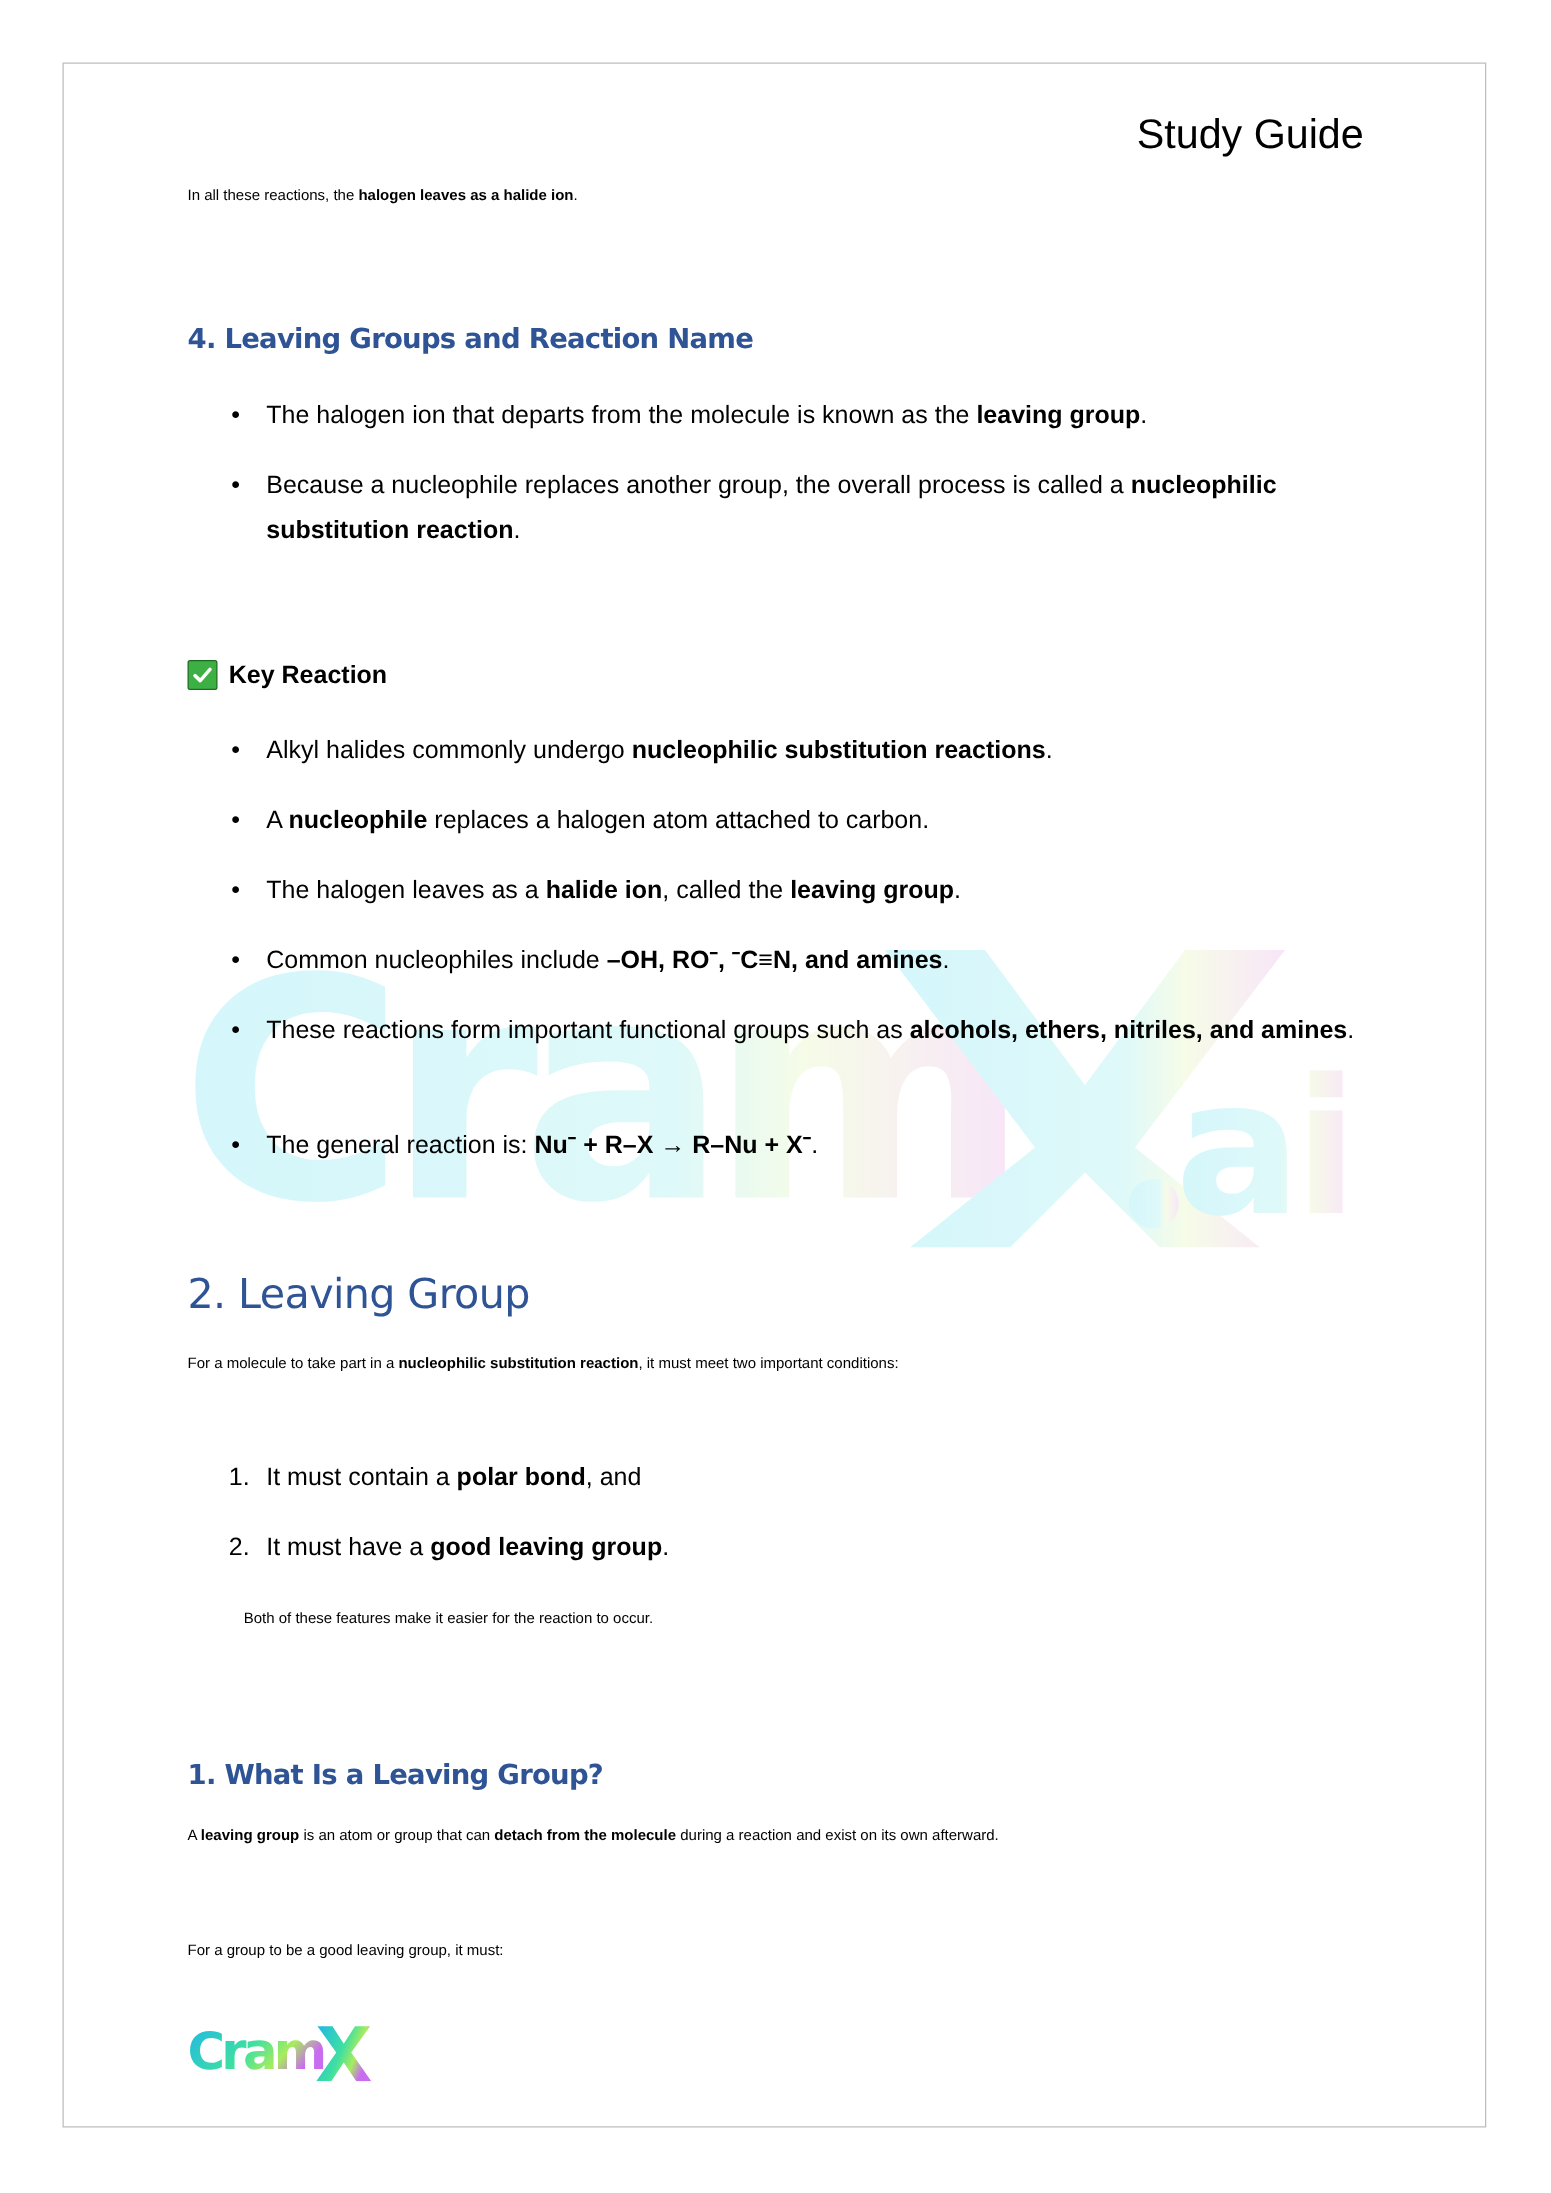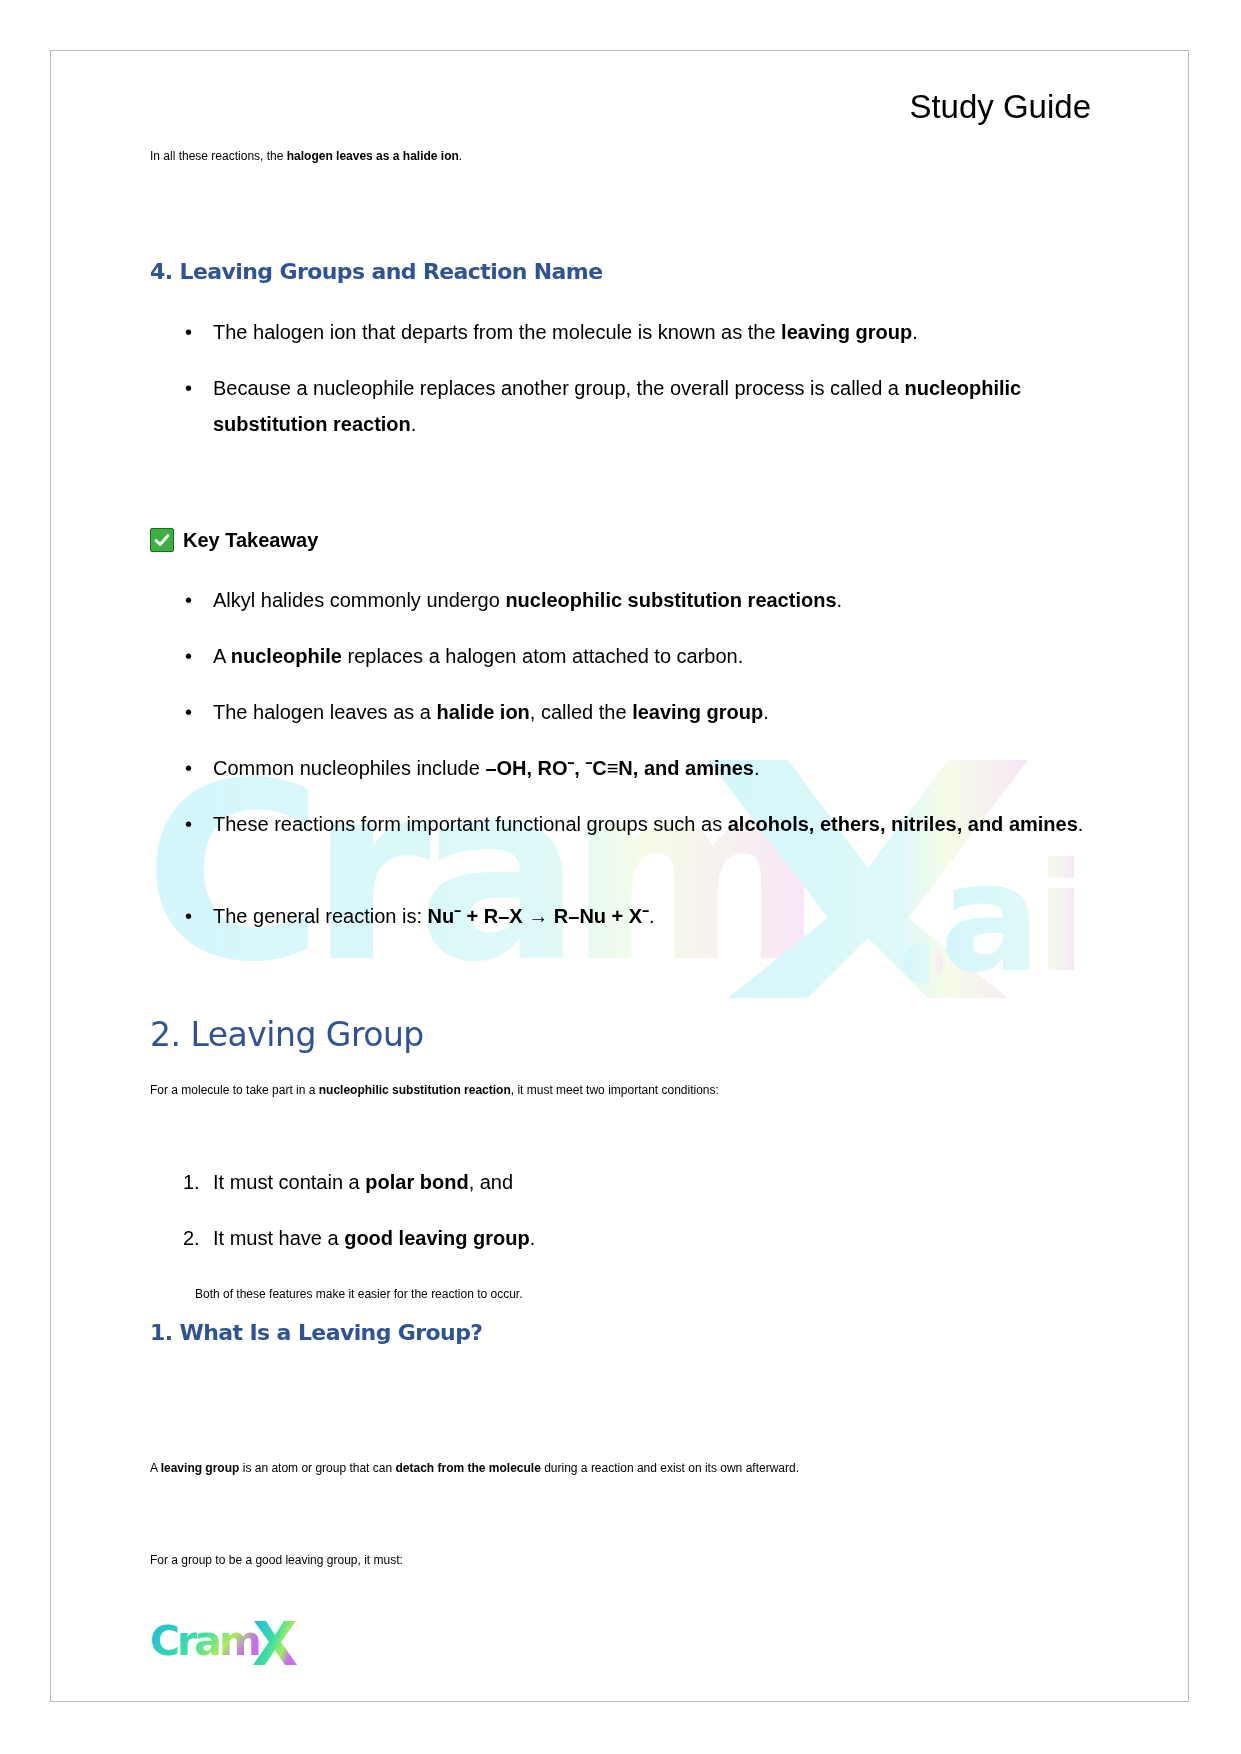--- a/index.html
+++ b/index.html
@@ -162,21 +162,21 @@
       <span class="mark">•</span>
       <span class="text"><span>Because a nucleophile replaces another group, the overall process is called a </span><b>nucleophilic substitution reaction</b><span>.</span></span>
     </div>
 
     <div class="key-takeaway">
       <span class="check-icon">
         <svg width="18" height="18" viewBox="0 0 18 18">
             <path d="M3 9.5 L7.2 13.5 L15 4.5" stroke="#ffffff" stroke-width="2.8" fill="none" stroke-linecap="round" stroke-linejoin="round"></path>
           </svg>
       </span>
-      <span>Key Takeaway</span>
+      <span>Key Reaction</span>
     </div>
 
     <div class="bullet" style="top:582px;">
       <span class="mark">•</span>
       <span class="text"><span>Alkyl halides commonly undergo </span><b>nucleophilic substitution reactions</b><span>.</span></span>
     </div>
 
     <div class="bullet" style="top:638px;">
       <span class="mark">•</span>
       <span class="text"><span>A </span><b>nucleophile</b><span> replaces a halogen atom attached to carbon.</span></span>
@@ -213,21 +213,21 @@
       <span class="text"><span>It must contain a </span><b>polar bond</b><span>, and</span></span>
     </div>
 
     <div class="bullet numbered" style="top:1220px;">
       <span class="mark">2.</span>
       <span class="text"><span>It must have a </span><b>good leaving group</b><span>.</span></span>
     </div>
 
     <div class="p" style="top:1276px;margin-left:45px;">Both of these features make it easier for the reaction to occur.</div>
 
-    <div class="h-section" style="top:1320px;">1. What Is a Leaving Group?</div>
+    <div class="h-section" style="top:1408px;">1. What Is a Leaving Group?</div>
 
     <div class="p" style="top:1450px;">
       <span>A </span><b>leaving group</b><span> is an atom or group that can </span><b>detach from the molecule</b><span> during a reaction and exist on its own afterward.</span>
     </div>
 
     <div class="p" style="top:1542px;">For a group to be a good leaving group, it must:</div>
   </div>
 
   <svg class="logo" viewBox="0 0 150 50" xmlns="http://www.w3.org/2000/svg">
     <defs>

